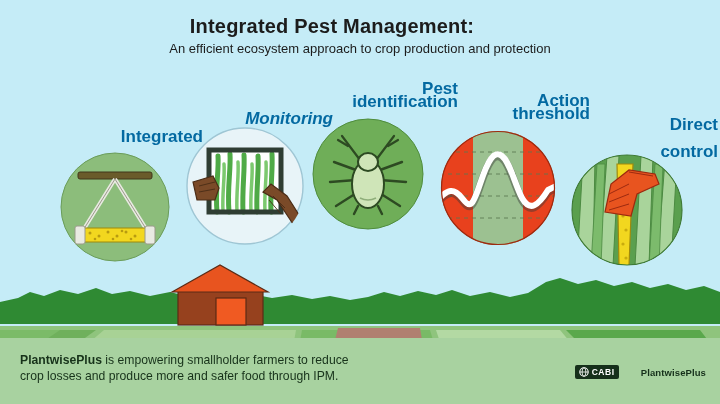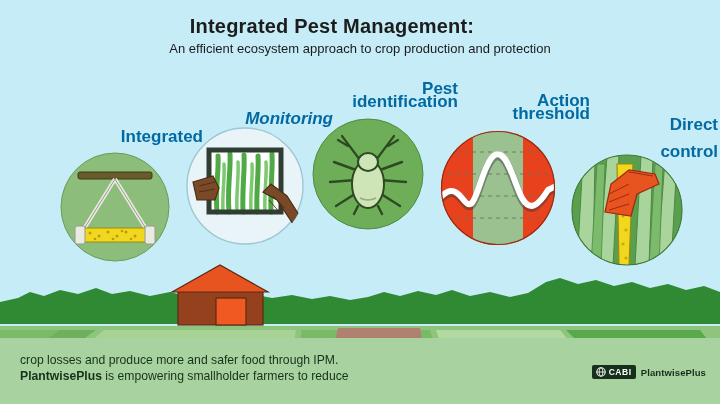--- a/index.html
+++ b/index.html
@@ -34,21 +34,21 @@
   
   .footer{
     position:absolute;left:0;width:720px;
     background:#a8d2a0;
   }
   .ftext{
     position:absolute;left:20px;top:352px;width:460px;
     font-size:12.2px;line-height:16px;color:#17321a;
   }
   .ftext b{font-weight:bold;}
-  .logos{position:absolute;right:14px;top:365px;display:flex;align-items:center;gap:5px;}
+  .logos{position:absolute;right:14px;top:365px;display:flex;align-items:center;gap:22px;}
   .cabi{
     display:flex;align-items:center;gap:3px;
     background:#16301b;border-radius:2px;padding:2px 4px;
   }
   .cabi .cabitxt{
     color:#ffffff;font-size:8.5px;font-weight:bold;letter-spacing:.6px;
     font-family:"Liberation Sans", sans-serif;
   }
   .pwp{font-size:9.5px;font-weight:bold;color:#16301b;letter-spacing:.1px;}
 </style>
@@ -268,24 +268,24 @@
             <path d="M38,56 L58,50" stroke="#9c2a10" stroke-width="1"></path>
             <path d="M58,18 L82,22" stroke="#9c2a10" stroke-width="1"></path>
           </g>
         </g>
         <circle cx="56" cy="56" r="55" fill="none" stroke="#3f7a36" stroke-width="1.2"></circle>
       </svg>
     </div>
   </div>
 
   <div class="ftext">
-    <div>crop losses and produce more and safer food through IPM.</div>
     <div>
       <b>PlantwisePlus</b><span> is empowering smallholder farmers to reduce</span>
     </div>
+    <div>crop losses and produce more and safer food through IPM.</div>
   </div>
 
   <div class="logos">
     <div class="cabi">
       <svg width="10" height="10" viewBox="0 0 10 10">
         <circle cx="5" cy="5" r="4.2" fill="none" stroke="#ffffff" stroke-width="1.1"></circle>
         <ellipse cx="5" cy="5" rx="1.9" ry="4.2" fill="none" stroke="#ffffff" stroke-width="0.8"></ellipse>
         <line x1="0.8" y1="5" x2="9.2" y2="5" stroke="#ffffff" stroke-width="0.8"></line>
       </svg>
       <span class="cabitxt">CABI</span>

